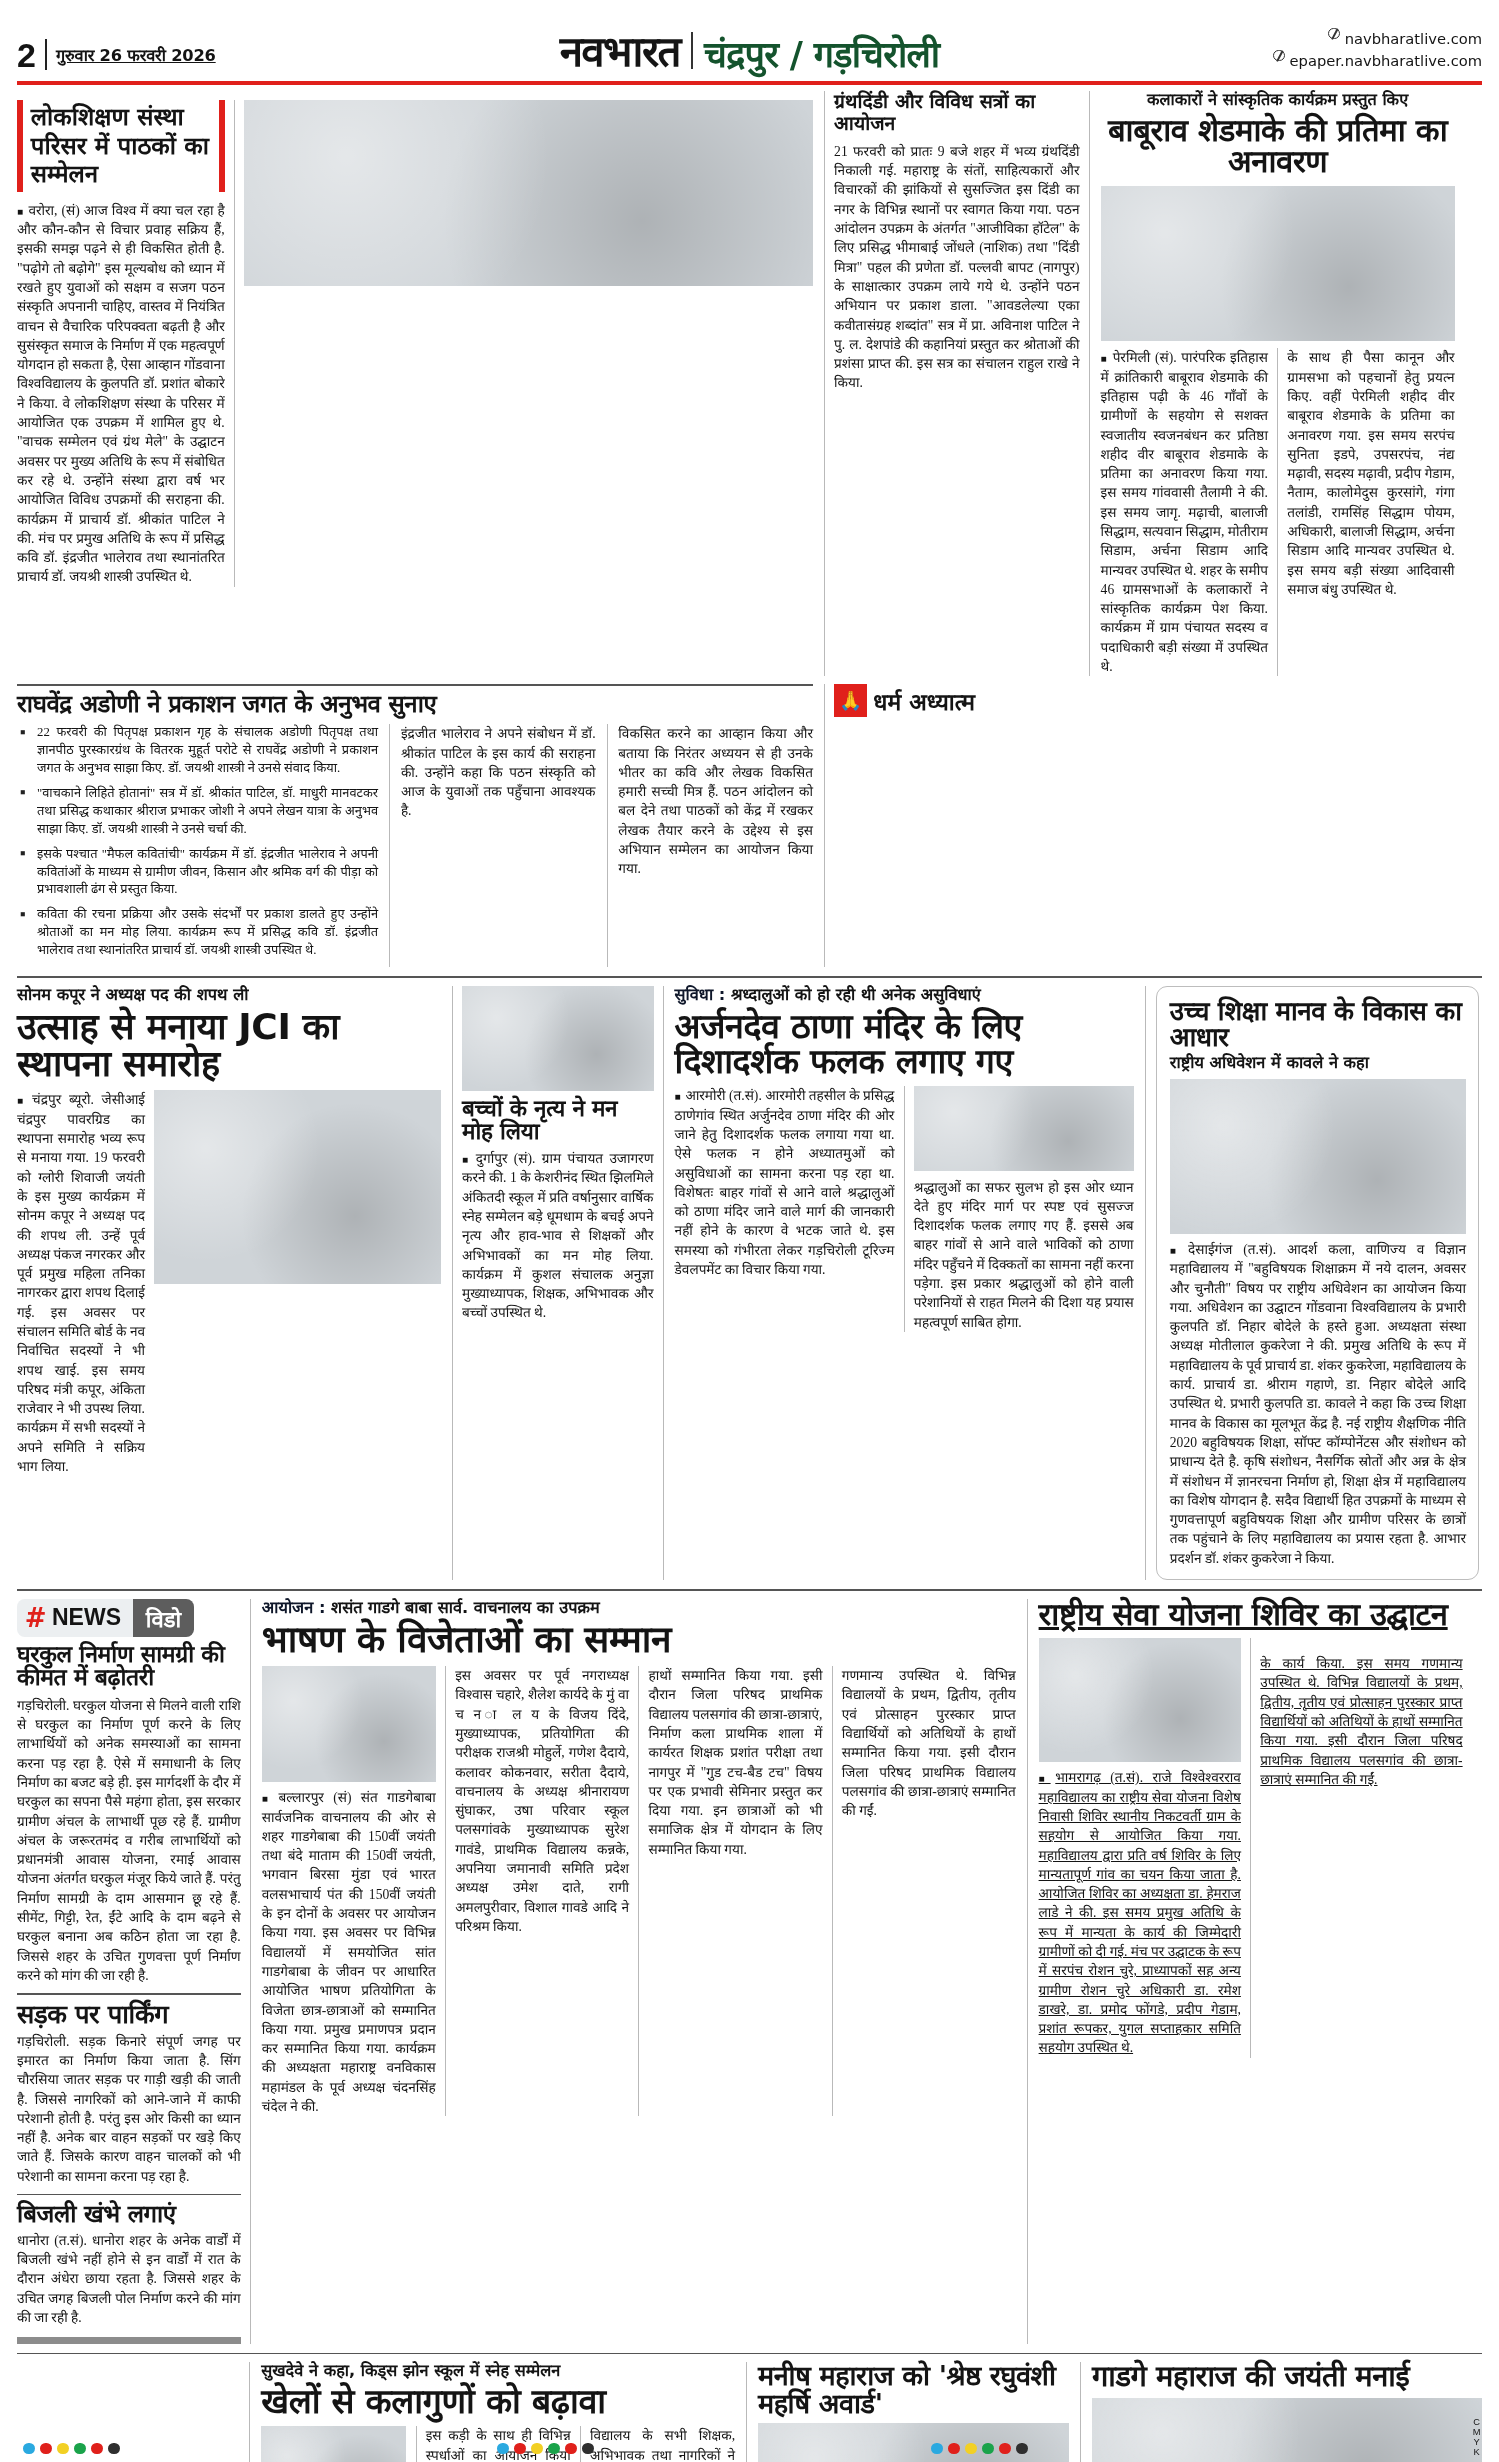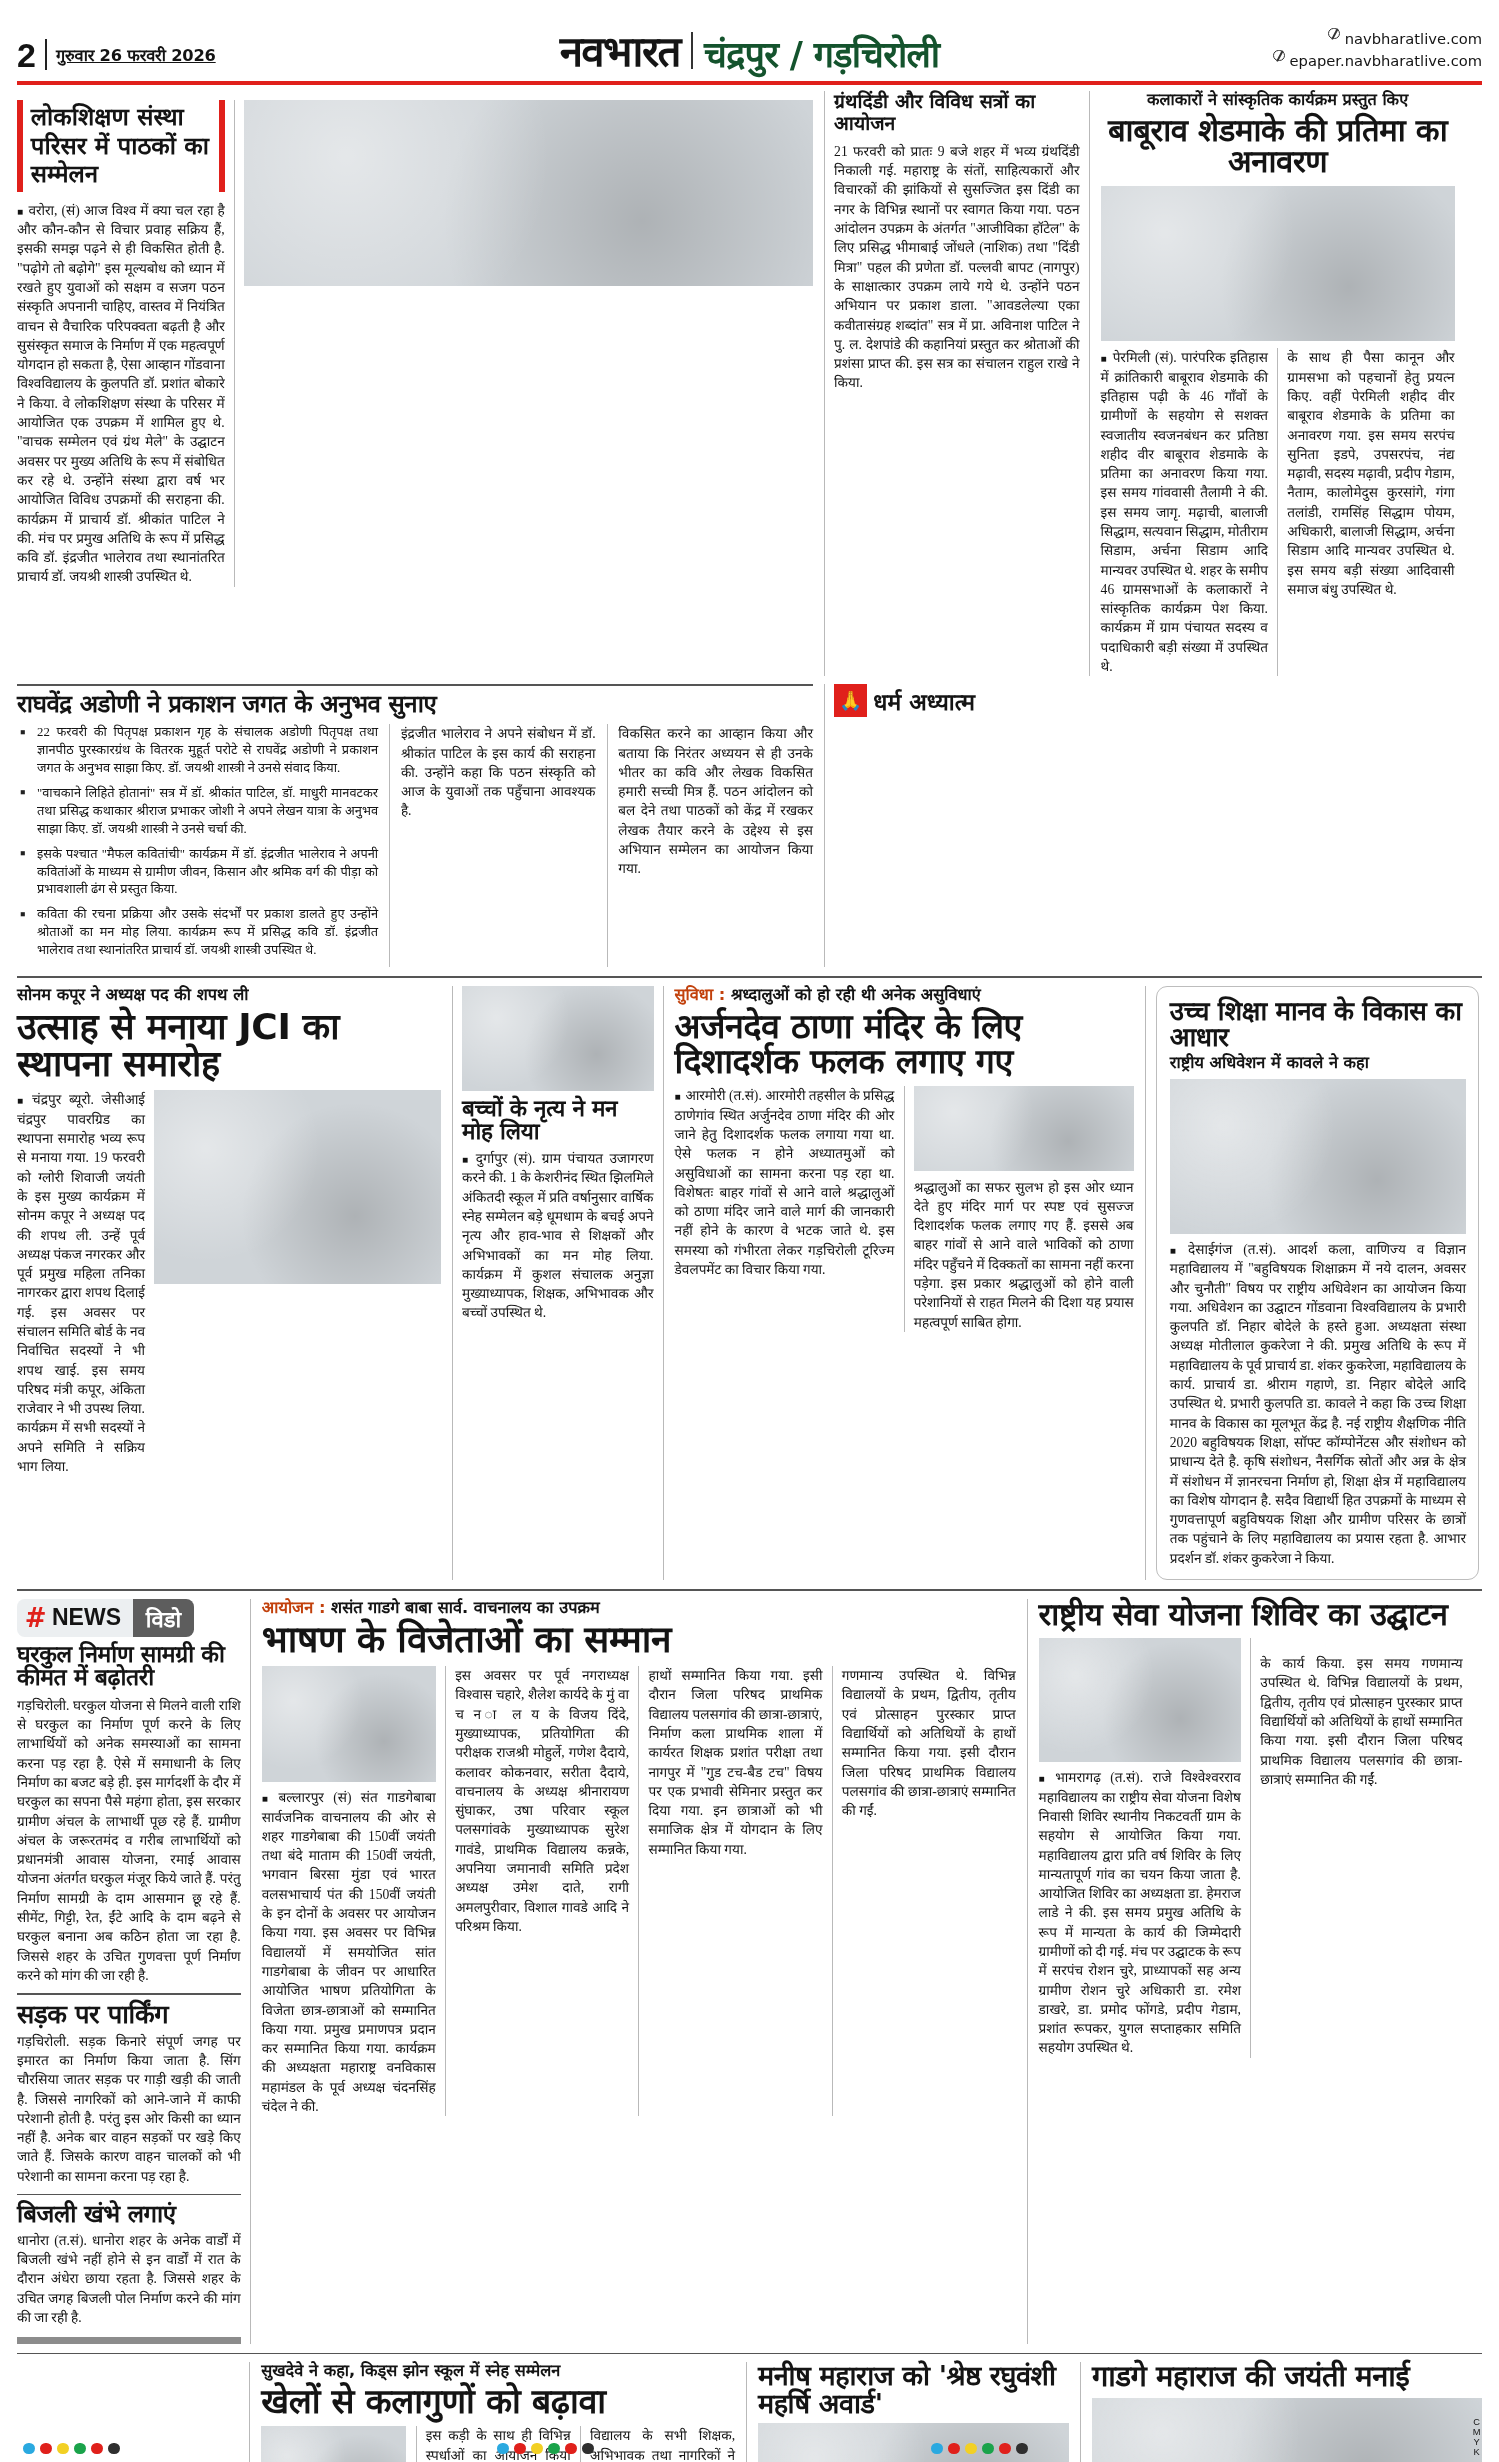--- a/index.html
+++ b/index.html
@@ -26,21 +26,21 @@
   .mh-right { width:326px; text-align:right; font-size:14.7px; font-family:"DejaVu Sans",sans-serif; line-height:1.5; }
   .mh-right div { display:flex; justify-content:flex-end; align-items:flex-start; gap:4.7px; }
   .globe { display:inline-block; width:11.6px; height:11.6px; border:1.2px solid #333; border-radius:50%; position:relative; }
   .globe::after { content:""; position:absolute; left:4.7px; top:-0.8px; width:1.6px; height:11.6px; background:#333; transform:rotate(28deg); }
 
   .rule-red { height:3.9px; background:#e0201b; }
   .rule-thin { height:1.6px; background:#555; }
 
   
   .kicker { font-size:16.3px; font-weight:700; font-family:"DejaVu Sans",sans-serif; line-height:1.15; }
-  .kicker-red { color:#c2410c; }
+  .kicker-red { color:#0f172a; }
   .hl { font-weight:700; font-family:"DejaVu Sans",sans-serif; line-height:1.02; letter-spacing:-0.4px; }
   .body-txt { font-size:13.6px; line-height:1.42; text-align:justify; font-family:"Liberation Serif",serif; }
   .sq::before { content:"\25A0"; font-size:10px; margin-right:4.7px; vertical-align:middle; }
   .photo { background:#cfd4d8; position:relative; overflow:hidden; }
   .photo::after{ content:""; position:absolute; inset:0;
     background:
       radial-gradient(circle at 18% 30%, rgba(255,255,255,.45), transparent 42%),
       radial-gradient(circle at 70% 65%, rgba(0,0,0,.16), transparent 48%);}
   .vline { width:0.8px; background:#b9b9b9; }
 
@@ -259,21 +259,21 @@
         <div class="vline"></div>
         <div class="body-txt" style="flex:1;">इस अवसर पर पूर्व नगराध्यक्ष विश्वास चहारे, शैलेश कार्यदे के मुं वा च न ा ल य के विजय दिंदे, मुख्याध्यापक, प्रतियोगिता की परीक्षक राजश्री मोहुर्ले, गणेश दैदाये, कलावर कोकनवार, सरीता दैदाये, वाचनालय के अध्यक्ष श्रीनारायण सुंघाकर, उषा परिवार स्कूल पलसगांवके मुख्याध्यापक सुरेश गावंडे, प्राथमिक विद्यालय कन्नके, अपनिया जमानावी समिति प्रदेश अध्यक्ष उमेश दाते, रागी अमलपुरीवार, विशाल गावडे आदि ने परिश्रम किया.</div>
         <div class="vline"></div>
         <div class="body-txt" style="flex:1;">हाथों सम्मानित किया गया. इसी दौरान जिला परिषद प्राथमिक विद्यालय पलसगांव की छात्रा-छात्राएं, निर्माण कला प्राथमिक शाला में कार्यरत शिक्षक प्रशांत परीक्षा तथा नागपुर में "गुड टच-बैड टच" विषय पर एक प्रभावी सेमिनार प्रस्तुत कर दिया गया. इन छात्राओं को भी समाजिक क्षेत्र में योगदान के लिए सम्मानित किया गया.</div>
         <div class="vline"></div>
         <div class="body-txt" style="flex:1;">गणमान्य उपस्थित थे. विभिन्न विद्यालयों के प्रथम, द्वितीय, तृतीय एवं प्रोत्साहन पुरस्कार प्राप्त विद्यार्थियों को अतिथियों के हाथों सम्मानित किया गया. इसी दौरान जिला परिषद प्राथमिक विद्यालय पलसगांव की छात्रा-छात्राएं सम्मानित की गईं.</div>
       </div>
     </div>
     <div class="vline"></div>
 
-    <div style="width:435px; padding-left:11px;">
+    <div style="width:435px; padding-left:11px;text-decoration:underline;">
       <div class="hl" style="font-size:31px;">राष्ट्रीय सेवा योजना शिविर का उद्घाटन</div>
       <div style="display:flex; gap:9.3px; margin-top:7.8px;">
         <div style="flex:1;">
           <div class="photo" style="height:124px; margin-bottom:6.2px;"></div>
           <div class="body-txt sq">भामरागढ़ (त.सं). राजे विश्वेश्वरराव महाविद्यालय का राष्ट्रीय सेवा योजना विशेष निवासी शिविर स्थानीय निकटवर्ती ग्राम के सहयोग से आयोजित किया गया. महाविद्यालय द्वारा प्रति वर्ष शिविर के लिए मान्यतापूर्ण गांव का चयन किया जाता है. आयोजित शिविर का अध्यक्षता डा. हेमराज लाडे ने की. इस समय प्रमुख अतिथि के रूप में मान्यता के कार्य की जिम्मेदारी ग्रामीणों को दी गई. मंच पर उद्घाटक के रूप में सरपंच रोशन चुरे, प्राध्यापकों सह अन्य ग्रामीण रोशन चुरे अधिकारी डा. रमेश डाखरे, डा. प्रमोद फोंगडे, प्रदीप गेडाम, प्रशांत रूपकर, युगल सप्ताहकार समिति सहयोग उपस्थित थे.</div>
         </div>
         <div class="vline"></div>
         <div class="body-txt" style="flex:1;margin-top:16px;">के कार्य किया. इस समय गणमान्य उपस्थित थे. विभिन्न विद्यालयों के प्रथम, द्वितीय, तृतीय एवं प्रोत्साहन पुरस्कार प्राप्त विद्यार्थियों को अतिथियों के हाथों सम्मानित किया गया. इसी दौरान जिला परिषद प्राथमिक विद्यालय पलसगांव की छात्रा-छात्राएं सम्मानित की गईं.</div>
       </div>
     </div>

